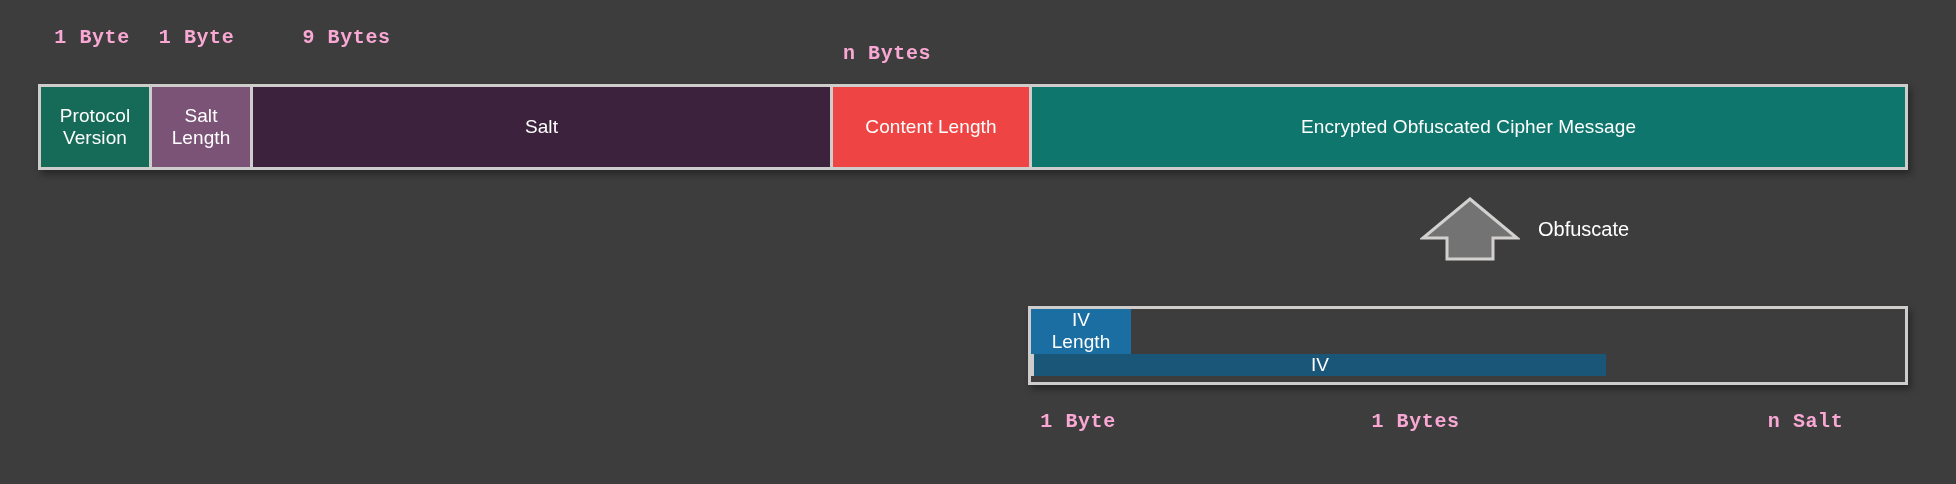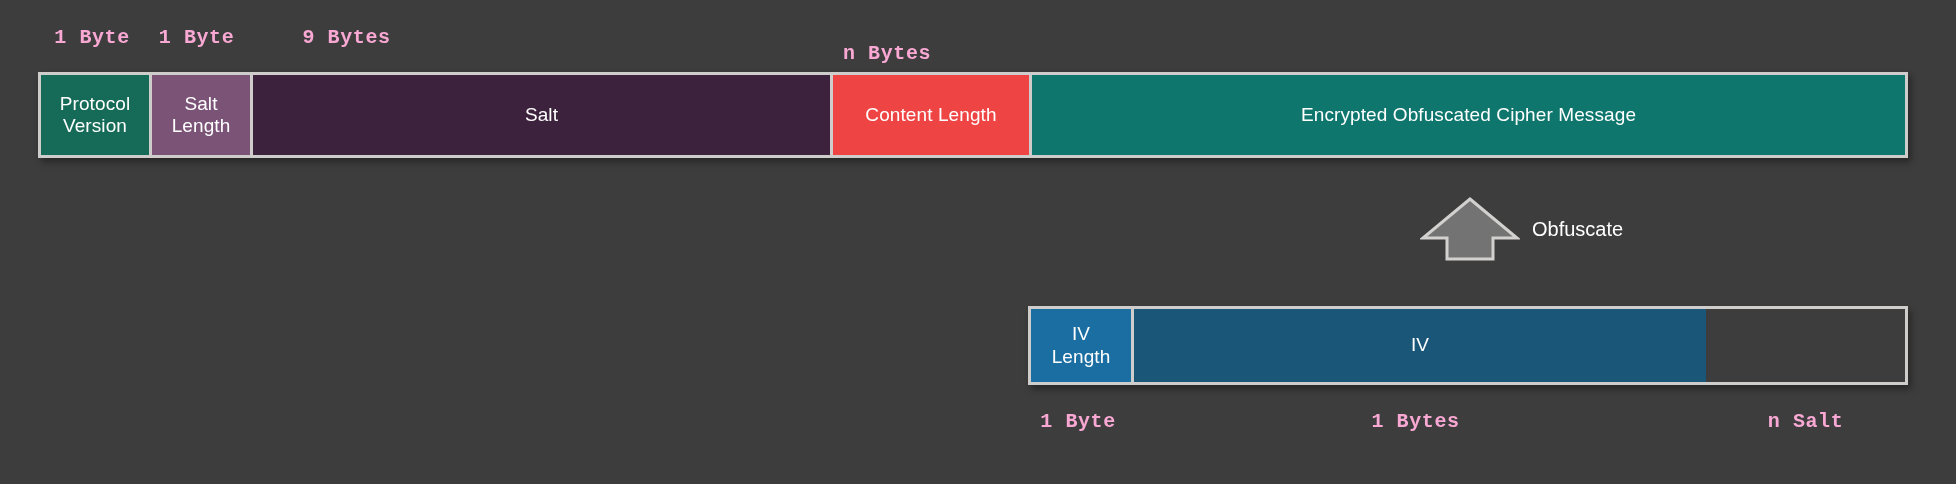--- a/index.html
+++ b/index.html
@@ -59,20 +59,21 @@
     white-space: nowrap;
   }
 
   
   #obfuscate-group {
     position: absolute;
     left: 1420px;
     top: 196px;
     display: flex;
     align-items: center;
+    gap: 6px;
   }
   #obfuscate-arrow {
     display: block;
   }
   #obfuscate-label {
     color: #ffffff;
     font-family: "Liberation Sans", sans-serif;
     font-size: 20px;
     margin-left: 12px;
     white-space: nowrap;
@@ -81,38 +82,38 @@
 </head>
 <body>
 
 <div class="size-row" id="top-size-row" style="left:38px; top:26px; width:1870px;">
   <div class="size-label" style="width:108px;">1 Byte</div>
   <div class="size-label" style="width:101px;">1 Byte</div>
   <div class="size-label" style="width:199px;">9 Bytes</div>
   <div class="size-label" style="width:882px;margin-top:16px;">n Bytes</div>
 </div>
 
-<div class="packet-bar" id="top-packet-bar" style="left:38px; top:72px; width:1870px; height:86px;">
+<div class="packet-bar" id="top-packet-bar" style="left:38px; top:84px; width:1870px; height:86px;">
   <div class="field" style="width:108px; background:#166b58;">Protocol
 Version</div>
   <div class="field" style="width:101px; background:#7a5377;">Salt
 Length</div>
   <div class="field" style="width:580px; background:#3c223c;">Salt</div>
   <div class="field" style="width:199px; background:#ef4444;">Content Length</div>
   <div class="field" style="flex:1 1 auto; background:#0f766e;">Encrypted Obfuscated Cipher Message</div>
 </div>
 
 <div id="obfuscate-group">
   <svg id="obfuscate-arrow" width="100" height="66" viewBox="0 0 100 66">
     <polygon points="50,3 97,42 73,42 73,63 27,63 27,42 3,42" fill="#737373" stroke="#d3d1cf" stroke-width="3" stroke-linejoin="miter"></polygon>
   </svg>
   <span id="obfuscate-label">Obfuscate</span>
 </div>
 
-<div class="packet-bar" id="bottom-packet-bar" style="left:1028px; top:306px; width:880px; height:79px;">
+<div class="packet-bar" id="bottom-packet-bar" style="left:1028px; top:306px; width:880px; height:79px;flex-direction:column;">
   <div class="field" style="width:100px; background:#1b6ea2;">IV
 Length</div>
   <div class="field" style="width:575px; background:#195678;">IV</div>
 </div>
 
 <div class="size-row" id="bottom-size-row" style="left:1028px; top:410px; width:880px;">
   <div class="size-label" style="width:100px;">1 Byte</div>
   <div class="size-label" style="width:575px;">1 Bytes</div>
   <div class="size-label" style="width:205px;">n Salt</div>
 </div>

